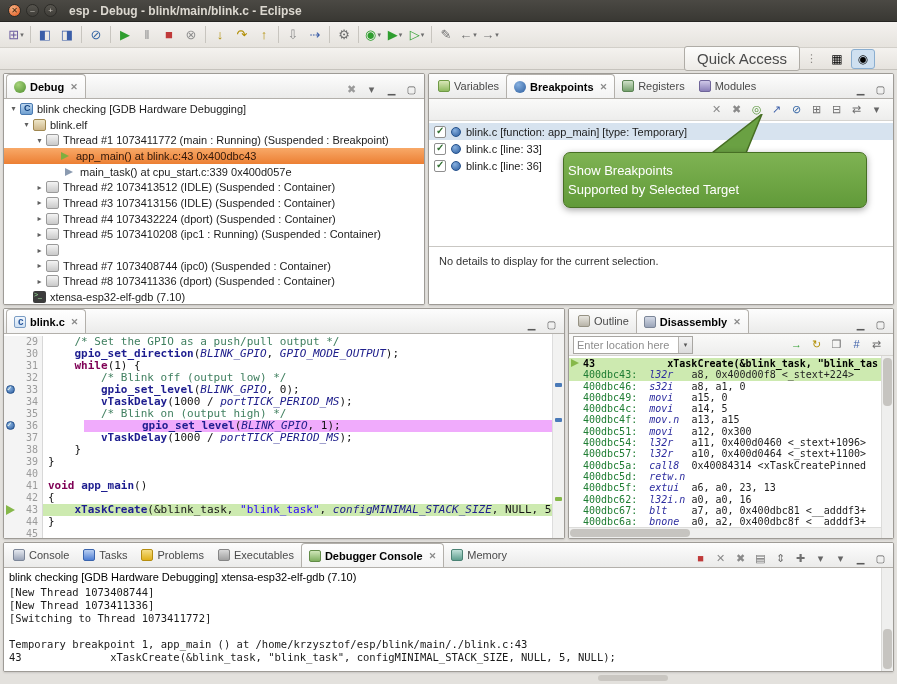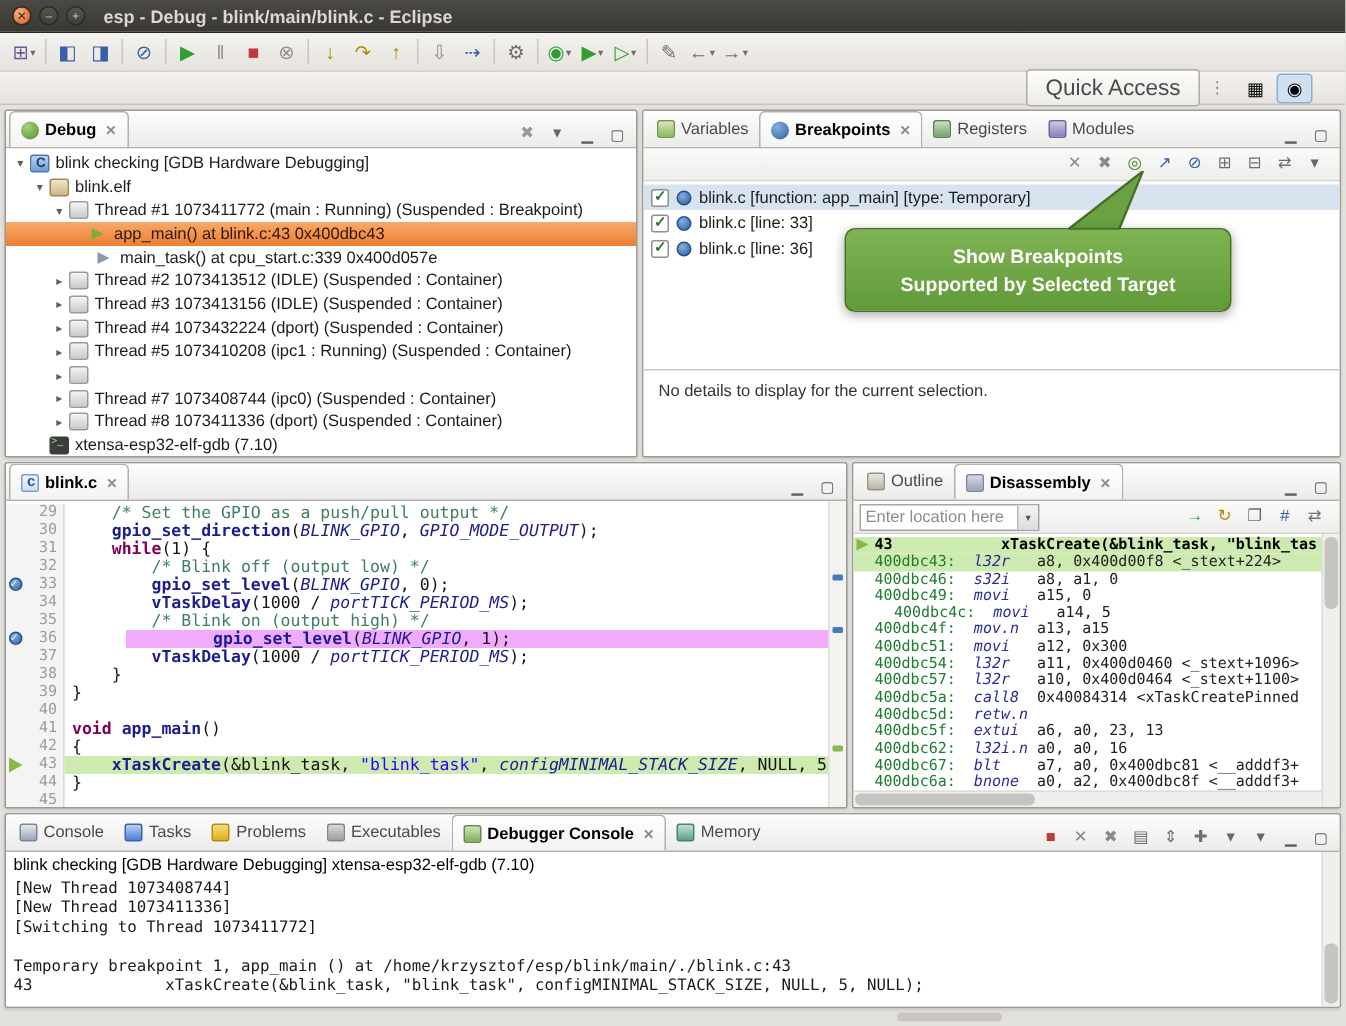--- a/index.html
+++ b/index.html
@@ -102,23 +102,23 @@
   .cb { width:12px; height:12px; background:#fff; border:1px solid #8f8f8f; border-radius:2px;
     position:relative; flex:none; }
   .cb::after { content:"✓"; position:absolute; left:1px; top:-2px; font-size:10px; color:#2f6e2f;
     font-weight:bold; }
   .bpico { width:10px; height:10px; border-radius:50%; flex:none;
     background:radial-gradient(circle at 35% 30%,#86b0e0,#2c5d9e); border:1px solid #24518c; }
   .bpdetails { flex:1; border-top:1px solid #c9c7c3; background:#fff; padding:8px 10px; font-size:11px;
     color:#333; }
 
   
-  .tooltip { position:absolute; left:563px; top:152px; width:258px; z-index:50;
+  .tooltip { position:absolute; left:563px; top:152px; width:304px; z-index:50;
     background:linear-gradient(#7fb353,#619a39); border:1px solid #476f24; border-radius:7px;
-    color:#fff; font-size:13px; font-weight:bold; text-align:center; padding:8px 4px;
+    color:#fff; font-size:13px; font-weight:normal; text-align:left; padding:8px 4px;
     line-height:19px; box-shadow:0 2px 7px rgba(0,0,0,.35); }
   .tt-arrow { position:absolute; left:712px; top:114px; z-index:49; }
 
   
   .editor-body { flex:1; background:#fff; overflow:hidden; position:relative; padding-top:2px;
     font-family:"DejaVu Sans Mono","Liberation Mono",monospace; font-size:11px; }
   .cline { display:flex; height:12px; line-height:12px; }
   .cl-ruler { width:14px; flex:none; background:#f4f4f4; position:relative; }
   .cl-num { width:25px; flex:none; background:#f4f4f4; color:#9b9b9b; text-align:right;
     padding-right:4px; border-right:1px solid #d8d8d8; font-size:10px; }
@@ -587,21 +587,21 @@
           <span class="vicon">
             <span class="tbglyph" style="color: rgb(111, 111, 111);">⇄</span>
           </span>
         </div>
     </div>
     <div class="disasm-body" id="disasm-body">
       <div class="drow hl"><span class="d-gutter"><span class="d-arrow"></span></span><span style="white-space: pre;"><span class="sy2-src">43            xTaskCreate(&amp;blink_task, "blink_tas</span></span></div>
         <div class="drow hl"><span class="d-gutter"></span><span style="white-space: pre;"><span class="sy2-addr">400dbc43:</span><span class="sy2-p">  </span><span class="sy2-mn">l32r</span><span class="sy2-p">   </span><span class="sy2-op">a8, 0x400d00f8 &lt;_stext+224&gt;</span></span></div>
         <div class="drow"><span class="d-gutter"></span><span style="white-space: pre;"><span class="sy2-addr">400dbc46:</span><span class="sy2-p">  </span><span class="sy2-mn">s32i</span><span class="sy2-p">   </span><span class="sy2-op">a8, a1, 0</span></span></div>
         <div class="drow"><span class="d-gutter"></span><span style="white-space: pre;"><span class="sy2-addr">400dbc49:</span><span class="sy2-p">  </span><span class="sy2-mn">movi</span><span class="sy2-p">   </span><span class="sy2-op">a15, 0</span></span></div>
-        <div class="drow"><span class="d-gutter"></span><span style="white-space: pre; margin-left: 13px;"><span class="sy2-addr">400dbc4c:</span><span class="sy2-p">  </span><span class="sy2-mn">movi</span><span class="sy2-p">   </span><span class="sy2-op">a14, 5</span></span></div>
+        <div class="drow"><span class="d-gutter"></span><span style="white-space: pre;"><span class="sy2-addr">400dbc4c:</span><span class="sy2-p">  </span><span class="sy2-mn">movi</span><span class="sy2-p">   </span><span class="sy2-op">a14, 5</span></span></div>
         <div class="drow"><span class="d-gutter"></span><span style="white-space: pre;"><span class="sy2-addr">400dbc4f:</span><span class="sy2-p">  </span><span class="sy2-mn">mov.n</span><span class="sy2-p">  </span><span class="sy2-op">a13, a15</span></span></div>
         <div class="drow"><span class="d-gutter"></span><span style="white-space: pre;"><span class="sy2-addr">400dbc51:</span><span class="sy2-p">  </span><span class="sy2-mn">movi</span><span class="sy2-p">   </span><span class="sy2-op">a12, 0x300</span></span></div>
         <div class="drow"><span class="d-gutter"></span><span style="white-space: pre;"><span class="sy2-addr">400dbc54:</span><span class="sy2-p">  </span><span class="sy2-mn">l32r</span><span class="sy2-p">   </span><span class="sy2-op">a11, 0x400d0460 &lt;_stext+1096&gt;</span></span></div>
         <div class="drow"><span class="d-gutter"></span><span style="white-space: pre;"><span class="sy2-addr">400dbc57:</span><span class="sy2-p">  </span><span class="sy2-mn">l32r</span><span class="sy2-p">   </span><span class="sy2-op">a10, 0x400d0464 &lt;_stext+1100&gt;</span></span></div>
         <div class="drow"><span class="d-gutter"></span><span style="white-space: pre;"><span class="sy2-addr">400dbc5a:</span><span class="sy2-p">  </span><span class="sy2-mn">call8</span><span class="sy2-p">  </span><span class="sy2-op">0x40084314 &lt;xTaskCreatePinned</span></span></div>
         <div class="drow"><span class="d-gutter"></span><span style="white-space: pre;"><span class="sy2-addr">400dbc5d:</span><span class="sy2-p">  </span><span class="sy2-mn">retw.n</span></span></div>
         <div class="drow"><span class="d-gutter"></span><span style="white-space: pre;"><span class="sy2-addr">400dbc5f:</span><span class="sy2-p">  </span><span class="sy2-mn">extui</span><span class="sy2-p">  </span><span class="sy2-op">a6, a0, 23, 13</span></span></div>
         <div class="drow"><span class="d-gutter"></span><span style="white-space: pre;"><span class="sy2-addr">400dbc62:</span><span class="sy2-p">  </span><span class="sy2-mn">l32i.n</span><span class="sy2-p"> </span><span class="sy2-op">a0, a0, 16</span></span></div>
         <div class="drow"><span class="d-gutter"></span><span style="white-space: pre;"><span class="sy2-addr">400dbc67:</span><span class="sy2-p">  </span><span class="sy2-mn">blt</span><span class="sy2-p">    </span><span class="sy2-op">a7, a0, 0x400dbc81 &lt;__adddf3+</span></span></div>
         <div class="drow"><span class="d-gutter"></span><span style="white-space: pre;"><span class="sy2-addr">400dbc6a:</span><span class="sy2-p">  </span><span class="sy2-mn">bnone</span><span class="sy2-p">  </span><span class="sy2-op">a0, a2, 0x400dbc8f &lt;__adddf3+</span></span></div>

